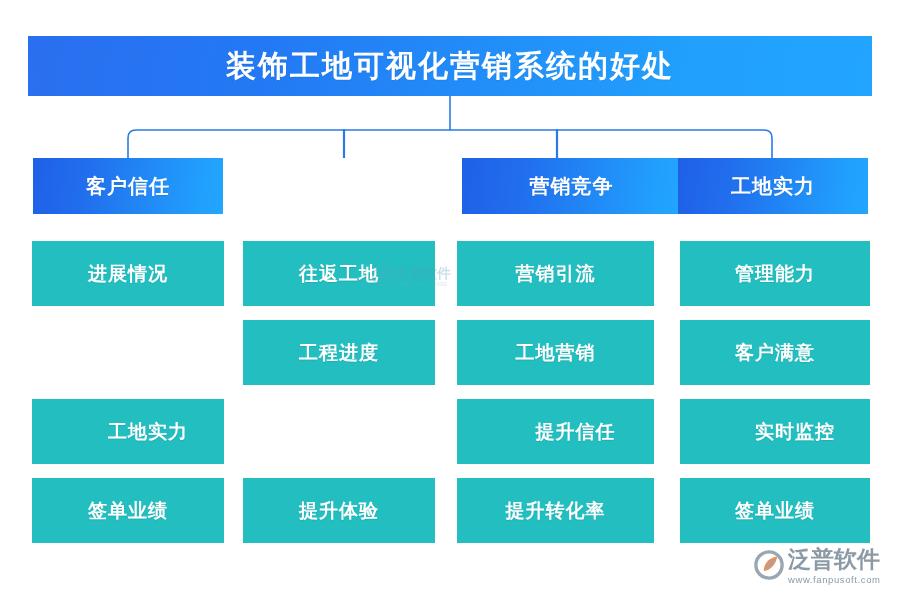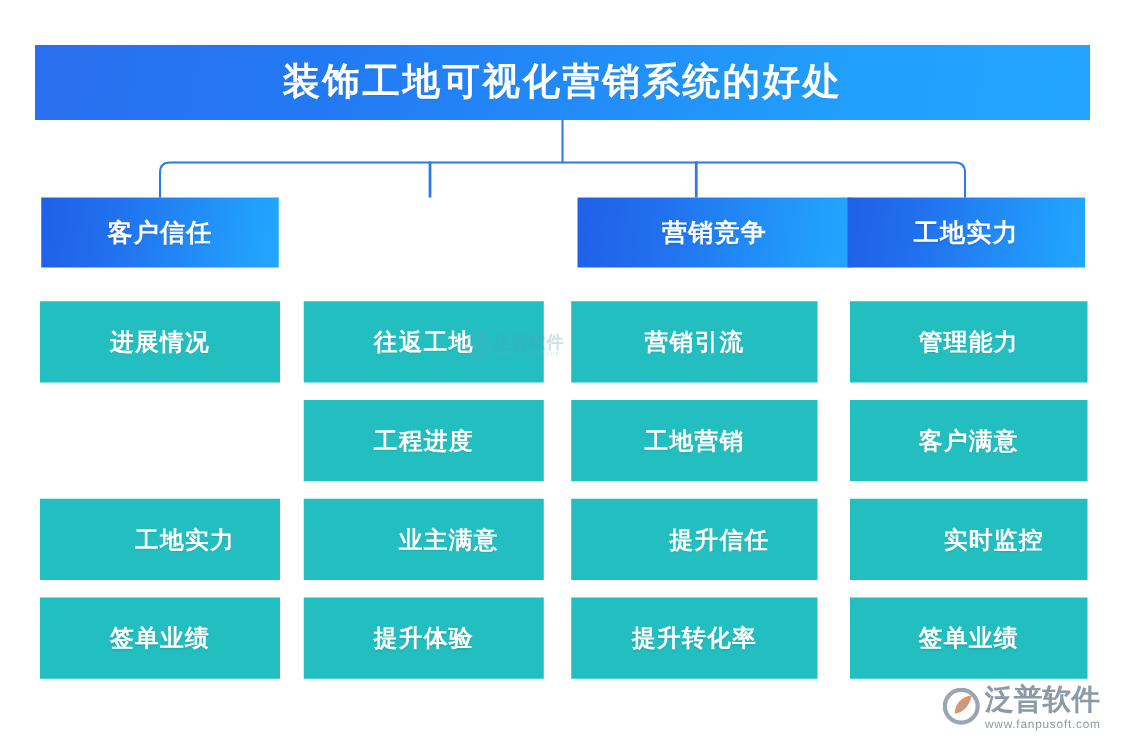--- a/index.html
+++ b/index.html
@@ -241,23 +241,20 @@
     </div>
     <div class="item-box col-0 row-3">
       <span class="label">签单业绩</span>
     </div>
 
     <div class="item-box col-1 row-0">
       <span class="label">往返工地</span>
     </div>
     <div class="item-box col-1 row-1">
       <span class="label">工程进度</span>
-    </div>
-    <div class="item-box col-1 row-2">
-      <span class="label">业主满意</span>
     </div>
     <div class="item-box col-1 row-3">
       <span class="label">提升体验</span>
     </div>
 
     <div class="item-box col-2 row-1">
       <span class="label">工地营销</span>
     </div>
     <div class="item-box col-2 row-0">
       <span class="label">营销引流</span>

